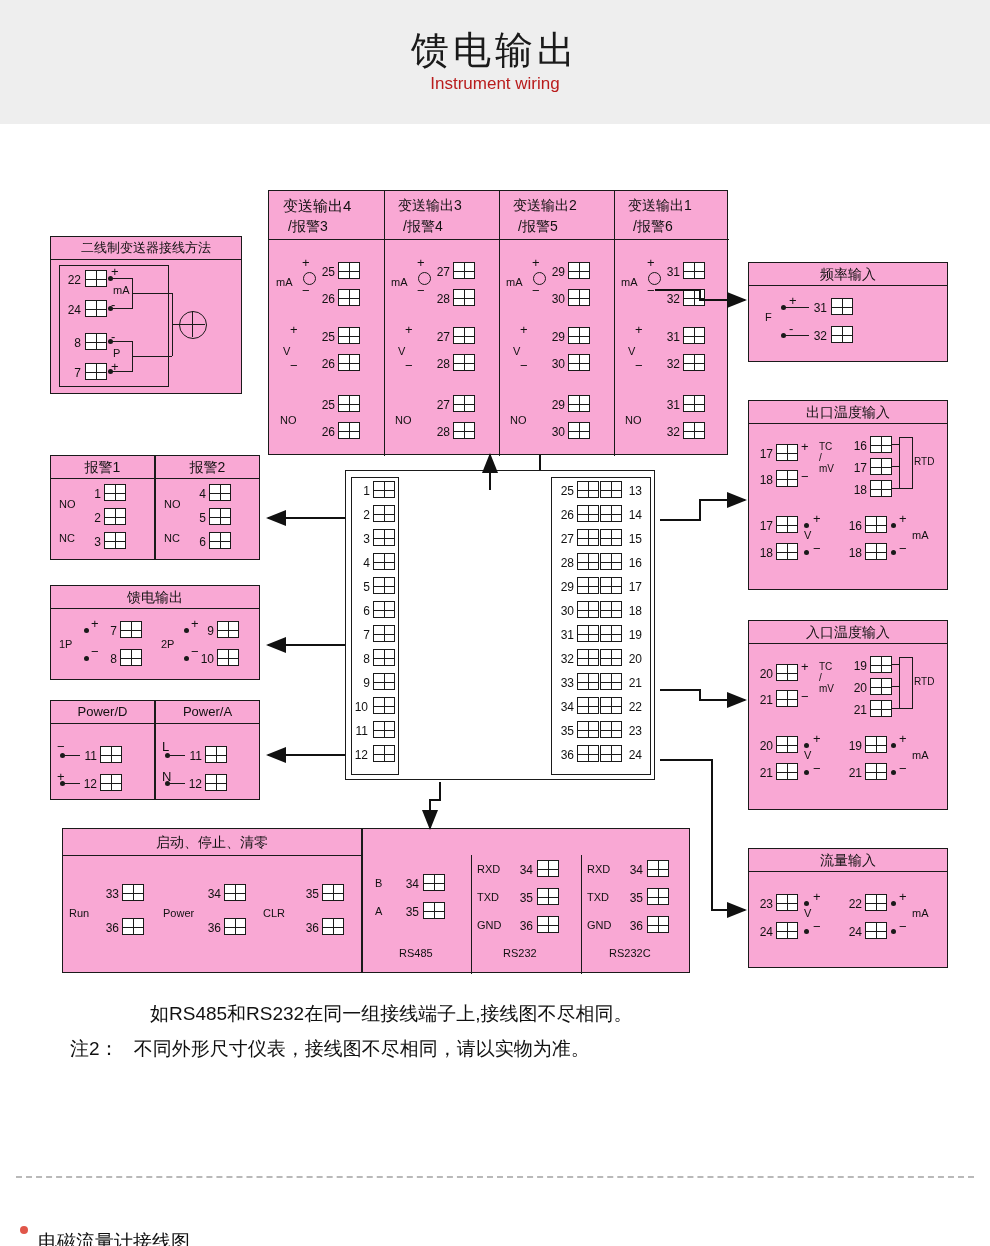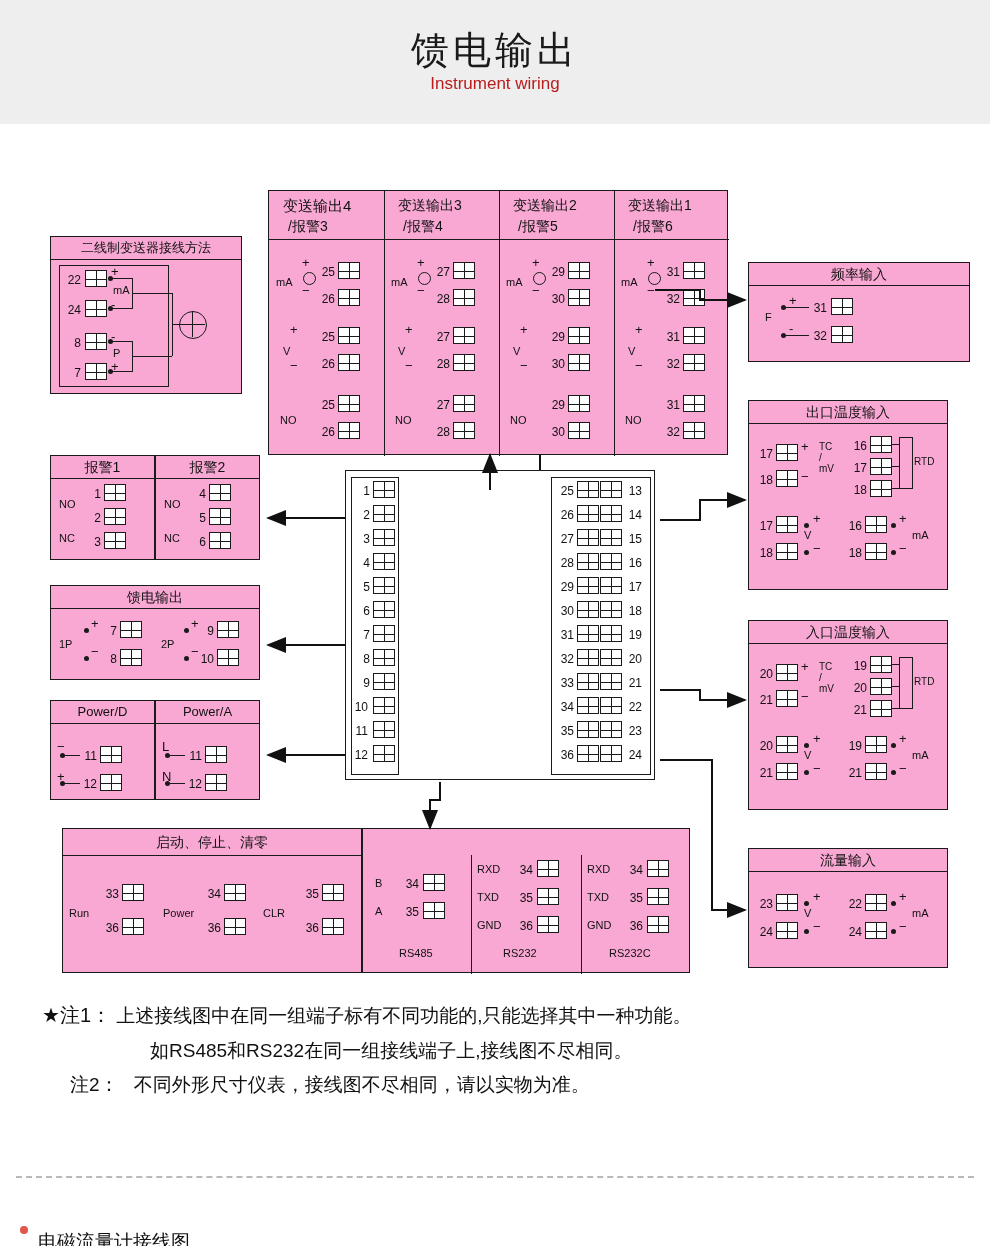--- a/index.html
+++ b/index.html
@@ -190,21 +190,21 @@
   <div class="num" style="left:662px;top:357px;">32</div>
   <div class="term" style="left:683px;top:354px;"></div>
 
   <div class="lbl s" style="left:625px;top:414px;">NO</div>
   <div class="num" style="left:662px;top:398px;">31</div>
   <div class="term" style="left:683px;top:395px;"></div>
   <div class="num" style="left:662px;top:425px;">32</div>
   <div class="term" style="left:683px;top:422px;"></div>
 </div>
 
-<div class="box" style="left:748px;top:262px;width:222px;height:100px;">
+<div class="box" style="left:748px;top:262px;width:200px;height:100px;">
   <div class="title">频率输入</div>
   <div class="lbl s" style="left:16px;top:48px;">F</div>
   <div class="sign" style="left:40px;top:30px;">+</div>
   <div class="sign" style="left:40px;top:58px;">-</div>
   <div class="dot" style="left:32px;top:42px;"></div>
   <div class="dot" style="left:32px;top:70px;"></div>
   <div class="hline" style="left:34px;top:44px;width:26px;"></div>
   <div class="hline" style="left:34px;top:72px;width:26px;"></div>
   <div class="num" style="left:60px;top:38px;">31</div>
   <div class="term" style="left:82px;top:35px;"></div>
@@ -560,24 +560,20 @@
   <path d="M660,520 L700,520 L700,500 L745,500" stroke="#111" stroke-width="2" fill="none" marker-end="url(#ah)"></path>
   <path d="M660,690 L700,690 L700,700 L745,700" stroke="#111" stroke-width="2" fill="none" marker-end="url(#ah)"></path>
   <path d="M660,760 L712,760 L712,910 L745,910" stroke="#111" stroke-width="2" fill="none" marker-end="url(#ah)"></path>
 
   <path d="M440,782 L440,800 L430,800 L430,828" stroke="#111" stroke-width="2" fill="none" marker-end="url(#ah)"></path>
 
   <path d="M540,455 L540,470" stroke="#111" stroke-width="2" fill="none"></path>
 </svg>
 
 <div class="notes">
-  <div class="note" style="padding-left:42px;">
-    <span class="star">★注1：</span>
-    <span>上述接线图中在同一组端子标有不同功能的,只能选择其中一种功能。</span>
-  </div>
   <div class="note" style="padding-left:150px;">
     <span>如RS485和RS232在同一组接线端子上,接线图不尽相同。</span>
   </div>
   <div class="note" style="padding-left:70px;">
     <span>注2：</span>
     <span style="margin-left:10px;">不同外形尺寸仪表，接线图不尽相同，请以实物为准。</span>
   </div>
 </div>
 
 <div class="dashed"></div>

